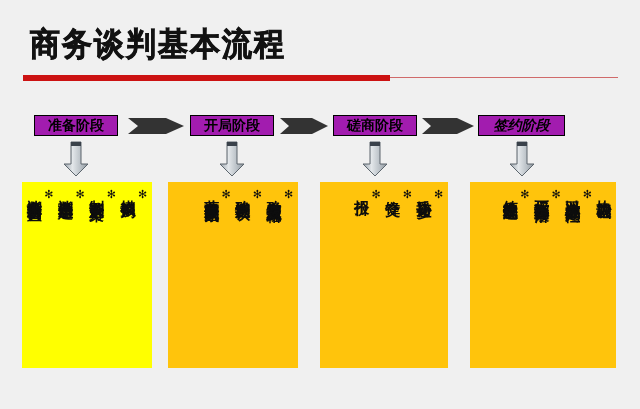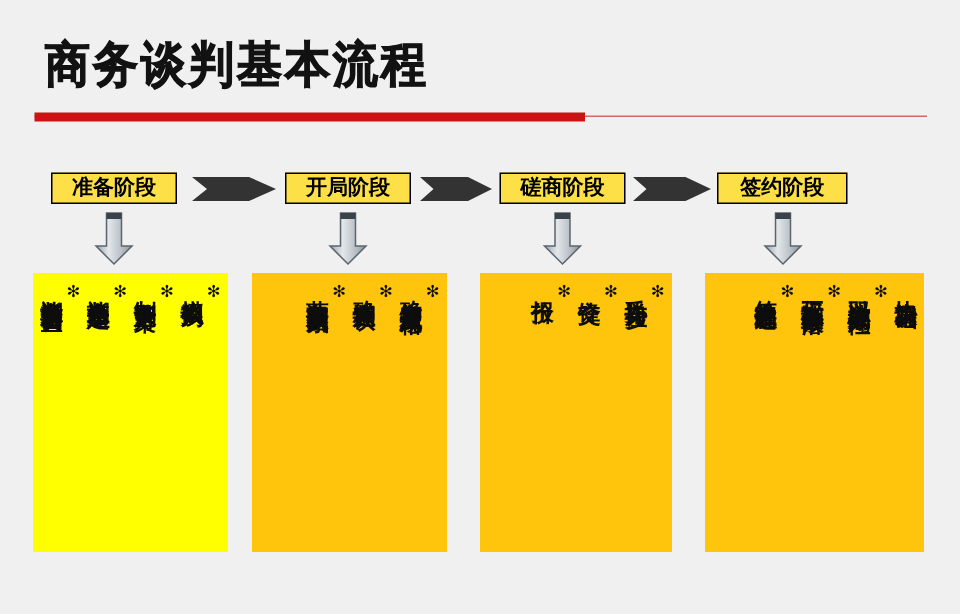--- a/index.html
+++ b/index.html
@@ -31,21 +31,21 @@
     background:#d06a6a;
   }
   #rule-thick{
     position:absolute;left:23px;top:75px;width:367px;height:6px;
     background:#cc1212;
   }
 
   
   .stage-box{
     position:absolute;top:115px;height:21px;
-    background:#fde047;
+    background:#a21caf;
     border:1px solid #000;
     box-sizing:border-box;
     color:#000;
     font-family:"DejaVu Serif","Liberation Serif",serif;
     font-size:14px;
     font-weight:bold;
     line-height:19px;
     text-align:center;
     letter-spacing:0px;
     white-space:nowrap;
@@ -103,21 +103,21 @@
 
 <div id="slide">
 
   <div id="title">商务谈判基本流程</div>
   <div id="rule-thin"></div>
   <div id="rule-thick"></div>
 
   <div class="stage-box" style="left:34px;width:84px;">准备阶段</div>
   <div class="stage-box" style="left:190px;width:84px;">开局阶段</div>
   <div class="stage-box" style="left:333px;width:84px;">磋商阶段</div>
-  <div class="stage-box" style="left:478px;width:87px;">签约阶段</div>
+  <div class="stage-box" style="left:478px;width:87px;font-style:italic;">签约阶段</div>
 
   <div class="arrow-right" style="left:128px;width:56px;">
     <svg width="56" height="16" viewBox="0 0 56 16">
       <path d="M0,0 L38,0 L56,8 L38,16 L0,16 L10,8 Z" fill="#333333"></path>
     </svg>
   </div>
   <div class="arrow-right" style="left:280px;width:48px;">
     <svg width="48" height="16" viewBox="0 0 48 16">
       <path d="M0,0 L32,0 L48,8 L32,16 L0,16 L9,8 Z" fill="#333333"></path>
     </svg>

